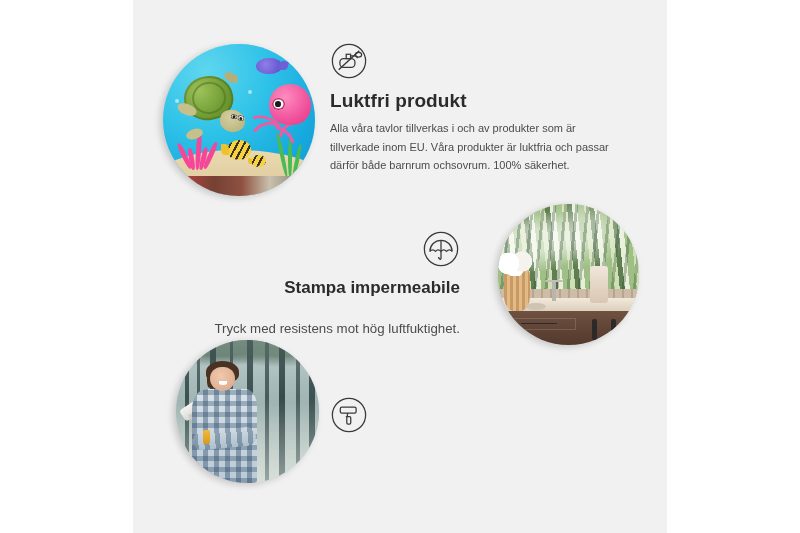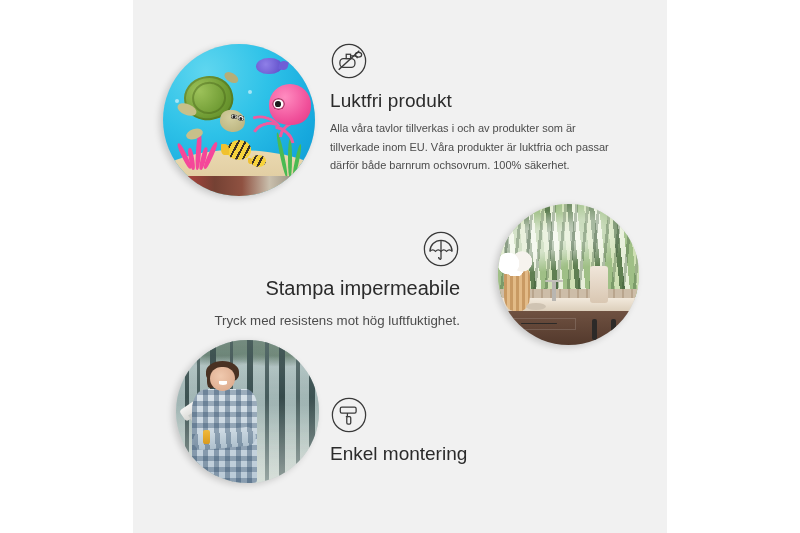--- a/index.html
+++ b/index.html
@@ -169,32 +169,32 @@
   .w-roller{position:absolute;left:3%;top:43%;width:22%;height:9%;
     background:linear-gradient(#f4f4f2,#d7d7d3);border-radius:3px;transform:rotate(-34deg);}
   .w-rod{position:absolute;left:13%;top:50%;width:3%;height:18%;
     background:#c9cbc8;transform:rotate(-34deg);}
   .w-grip{position:absolute;left:19%;top:63%;width:5%;height:10%;
     background:linear-gradient(#f0b93c,#d99a1e);border-radius:2px;}
 
   
   .feat{position:absolute;}
   .feat .icon{width:38px;height:38px;display:block;}
-  .feat h3{margin:0;font-weight:400;color:#2b2b2b;}
+  .feat h3{margin:0;font-weight:700;color:#2b2b2b;}
   .feat p{margin:0;color:#4c4c4c;}
 
   #feat-odour{left:330px;top:42px;width:296px;text-align:left;}
   #feat-odour .icon{margin:0 0 9px 0;}
   #feat-odour h3{font-size:19px;line-height:24px;letter-spacing:.1px;}
   #feat-odour p{margin-top:6px;font-size:11px;line-height:18.6px;}
 
   #feat-water{left:186px;top:230px;width:274px;text-align:right;}
   #feat-water .icon{margin:0 0 8px auto;}
-  #feat-water h3{font-size:20px;line-height:24px;}
-  #feat-water p{margin-top:12px;font-size:13.3px;line-height:18.6px;}
+  #feat-water h3{font-size:17px;line-height:24px;}
+  #feat-water p{margin-top:20px;font-size:13.3px;line-height:18.6px;}
 
   #feat-mount{left:330px;top:396px;width:280px;text-align:left;}
   #feat-mount .icon{margin:0 0 8px 0;}
   #feat-mount h3{font-size:19px;line-height:24px;}
   #feat-mount p{margin-top:4px;font-size:13.3px;line-height:18.6px;}
 </style>
 </head>
 <body>
 
 <div class="stage">
@@ -300,16 +300,15 @@
     <p>Tryck med resistens mot hög luftfuktighet.</p>
   </div>
 
   <div class="feat" id="feat-mount">
     <svg class="icon" viewBox="0 0 48 48">
       <circle cx="24" cy="24" r="21" fill="none" stroke="#3a3a3a" stroke-width="1.6"></circle>
       <rect x="13" y="14" width="20" height="7.5" rx="2" fill="none" stroke="#3a3a3a" stroke-width="1.6"></rect>
       <path d="M22 21.5 v3 a1.6 1.6 0 0 1-1.6 1.6 h-0.4" fill="none" stroke="#3a3a3a" stroke-width="1.6"></path>
       <rect x="21.2" y="26" width="5" height="9.5" rx="1.6" fill="none" stroke="#3a3a3a" stroke-width="1.6"></rect>
     </svg>
-    <h3>Enkel montering</h3>
   </div>
 
 </div>
 
 </body></html>

